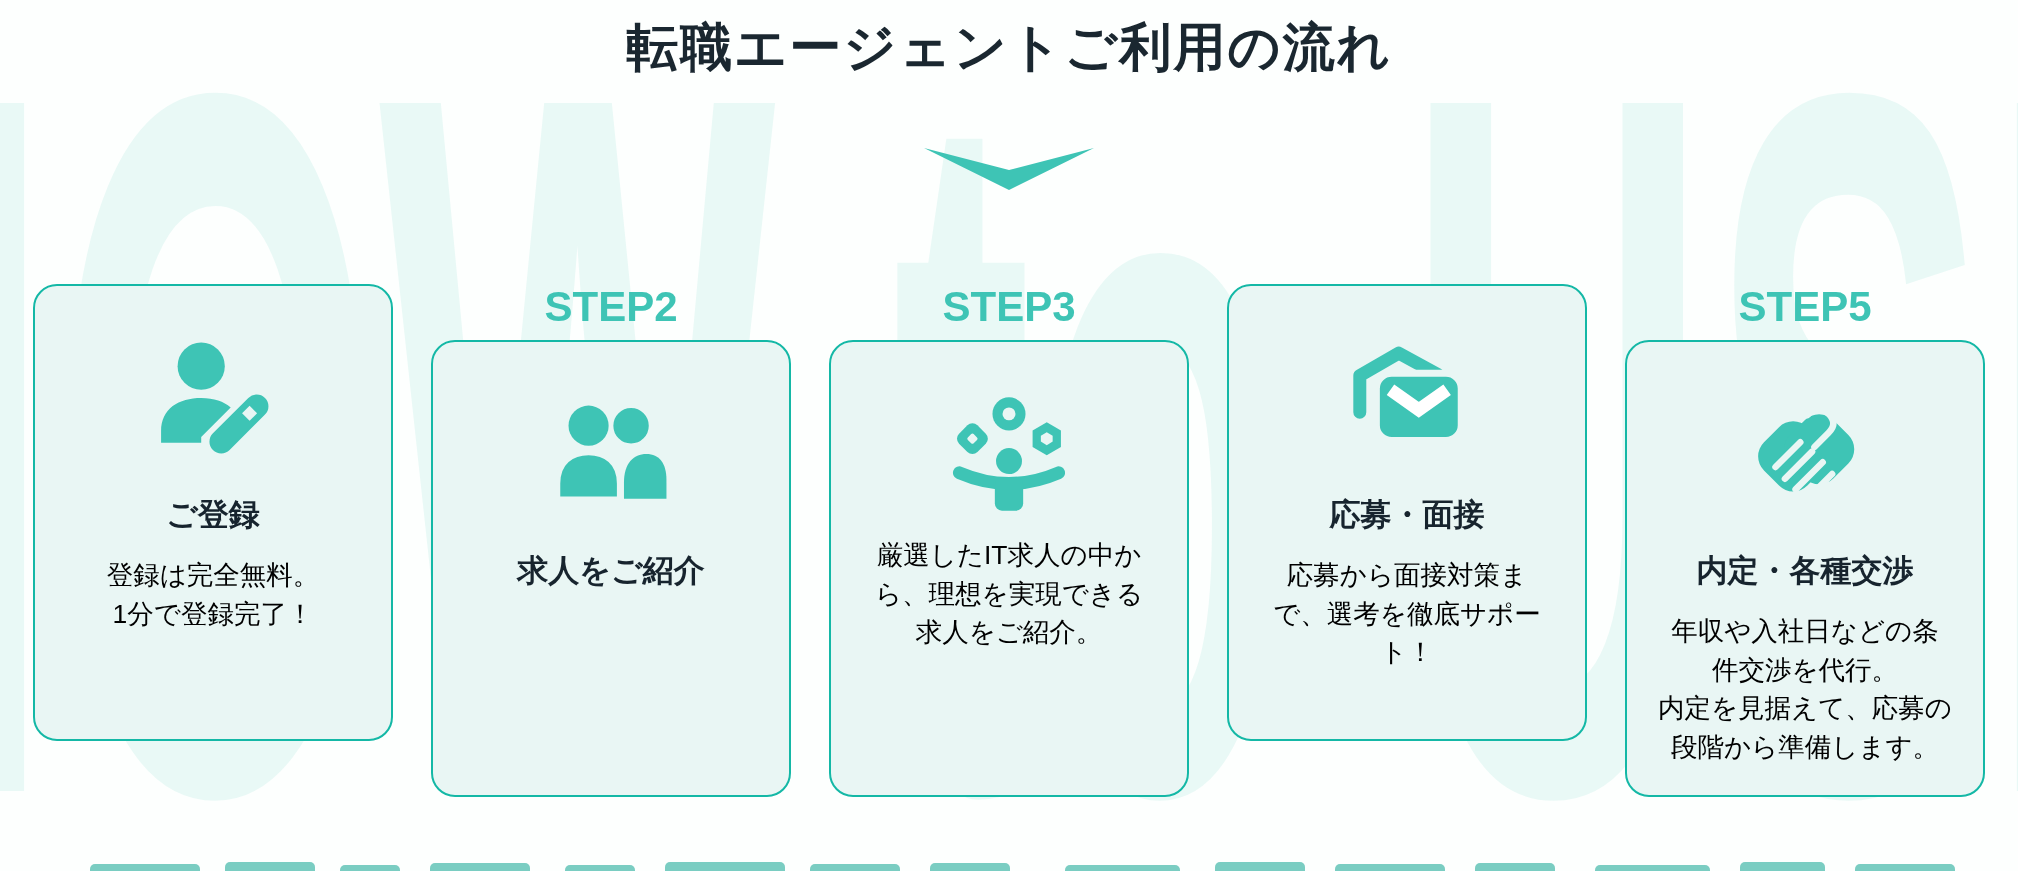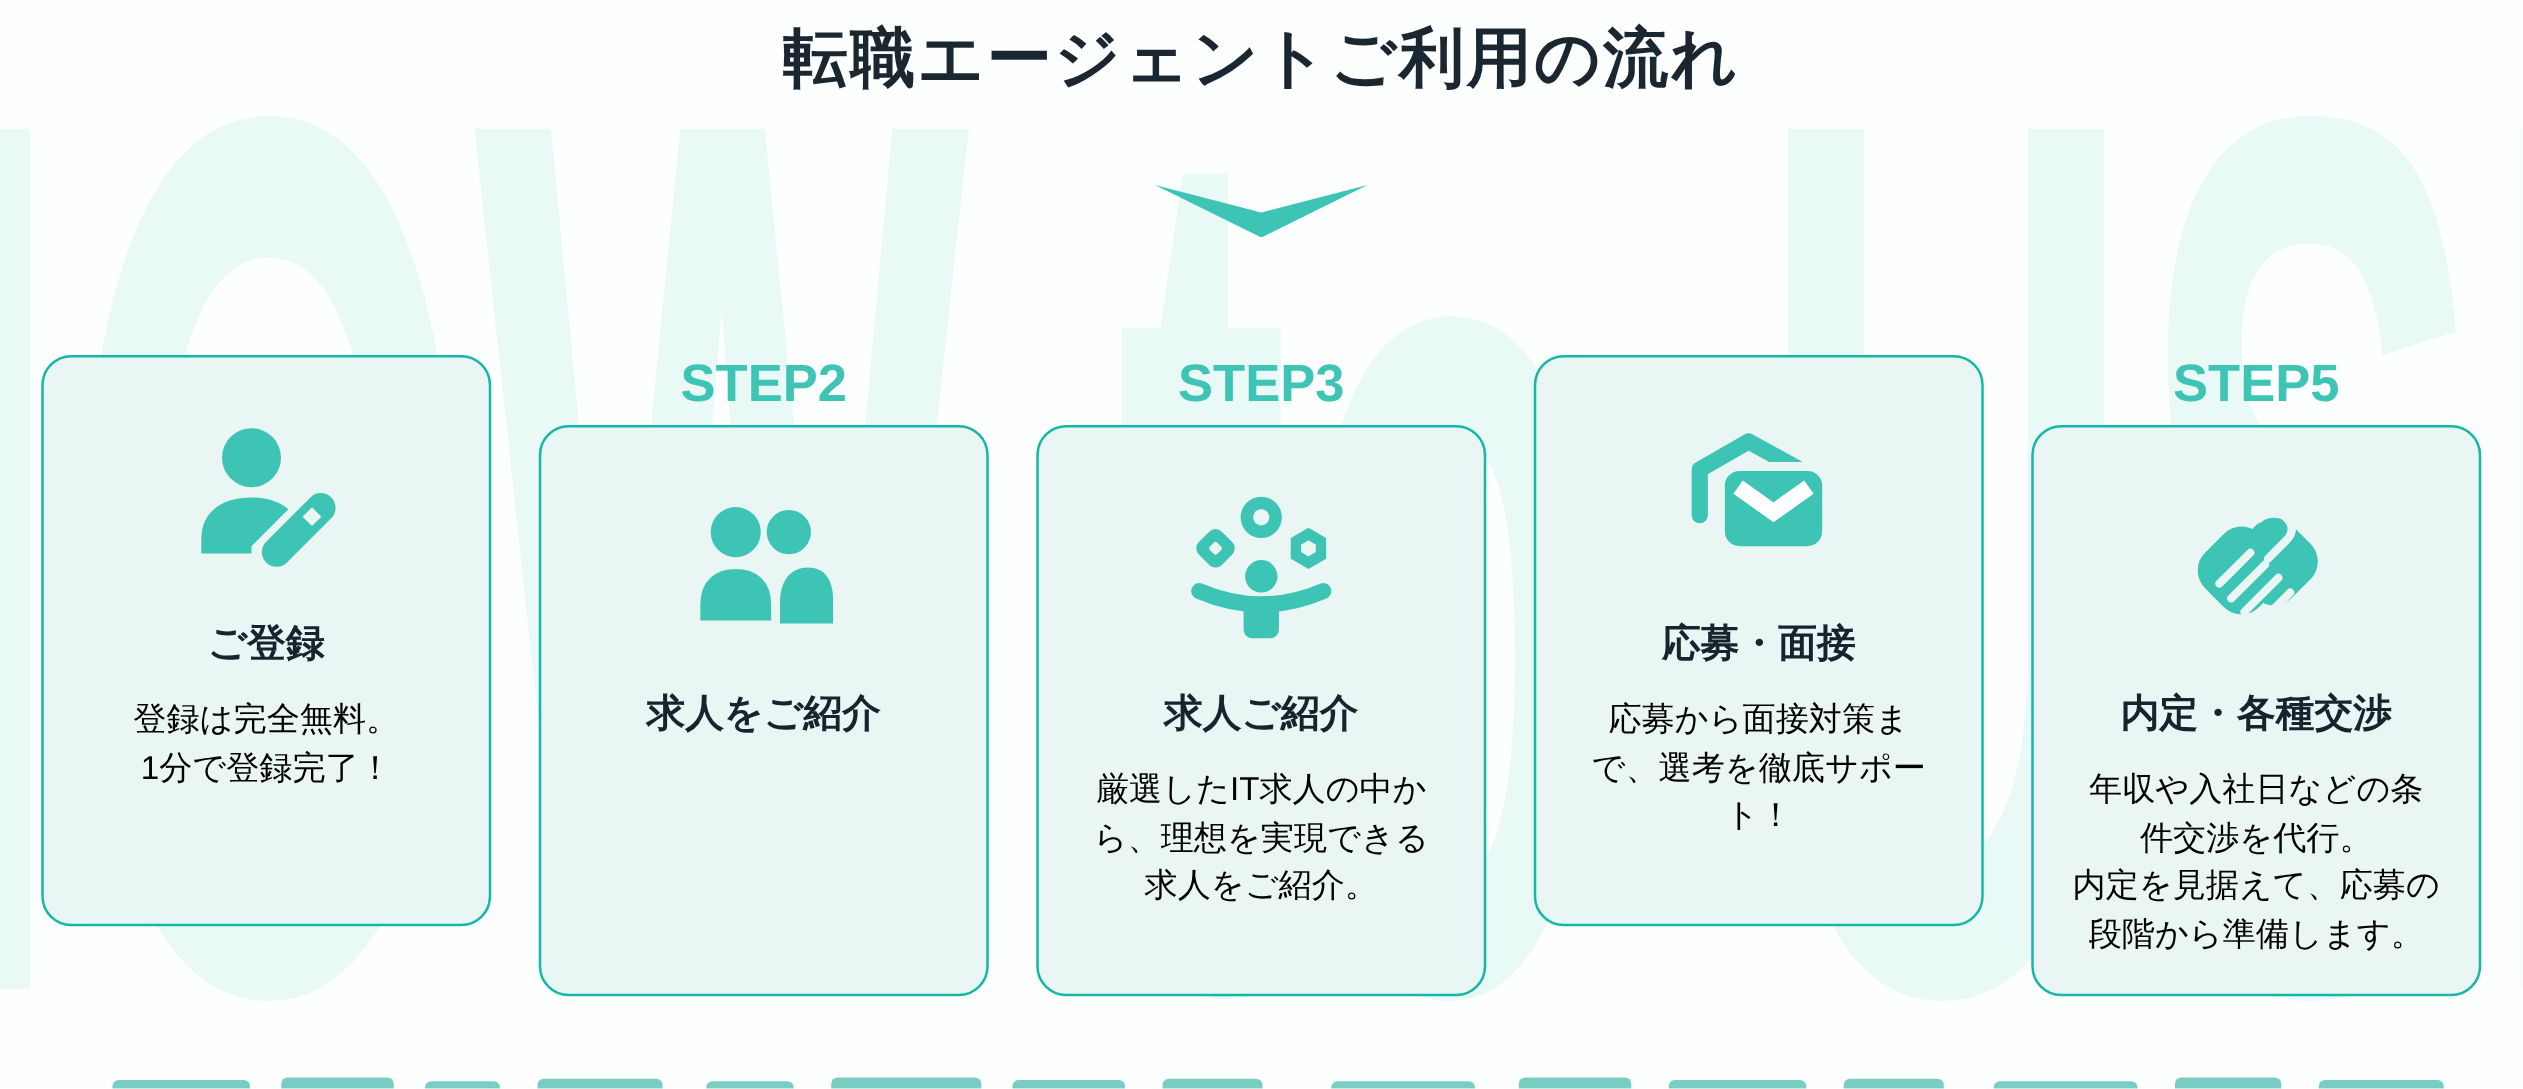--- a/index.html
+++ b/index.html
@@ -162,21 +162,20 @@
                 <polygon points="82,23 94,30 94,44 82,51 70,44 70,30"></polygon>
                 <circle cx="50" cy="56" r="11"></circle>
                 <path d="M8 66 Q50 84 92 66" fill="none" stroke="#3ec4b5" stroke-width="11" stroke-linecap="round"></path>
                 <rect x="38" y="70" width="24" height="28" rx="6"></rect>
               </g>
               <circle cx="50" cy="16" r="5.5" fill="#e9f6f4"></circle>
               <rect x="15.5" y="33.5" width="7" height="7" rx="1.5" fill="#e9f6f4" transform="rotate(-45 19 37)"></rect>
               <polygon points="82,31.5 87,34.5 87,39.5 82,42.5 77,39.5 77,34.5" fill="#e9f6f4"></polygon>
             </svg>
           </div>
-          <div class="card-title">求人ご紹介</div>
           <div class="card-desc">厳選したIT求人の中か
 ら、理想を実現できる
 求人をご紹介。</div>
         </div>
       </div>
 
       <div class="step">
         <div class="card">
           <div class="icon-wrap">
             <svg width="124" height="118" viewBox="0 0 104 100">

